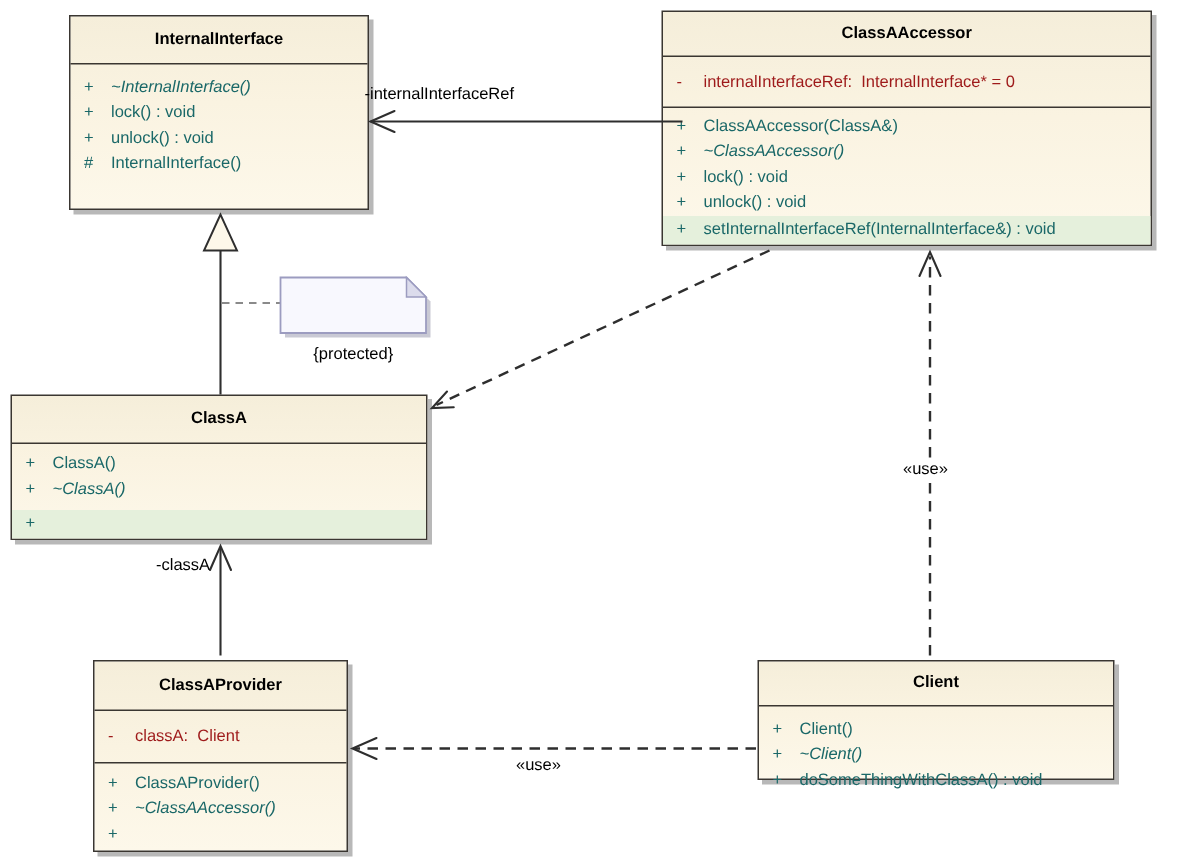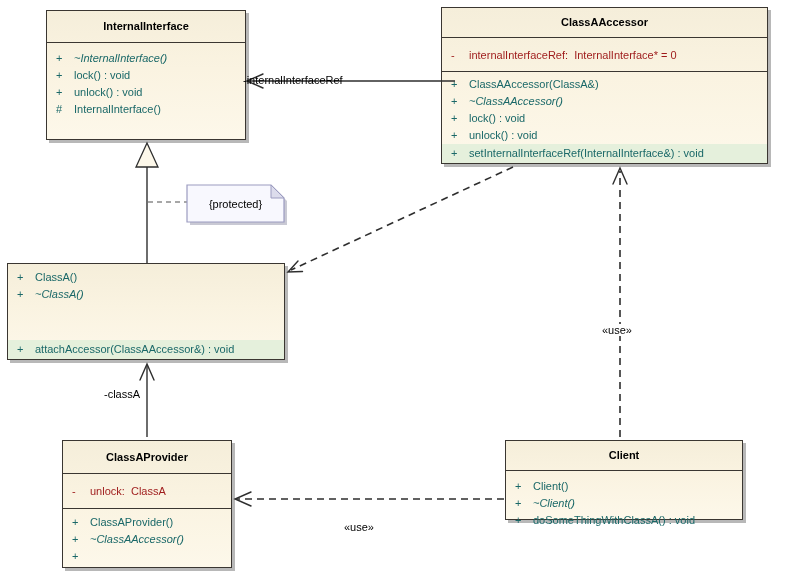--- a/index.html
+++ b/index.html
@@ -34,26 +34,26 @@
   .solid{stroke:#2e2e2e;stroke-width:1.4;fill:none;}
   .dashed{stroke:#2e2e2e;stroke-width:1.6;fill:none;stroke-dasharray:7 5;}
   .arrow{stroke:#2e2e2e;stroke-width:1.4;fill:none;stroke-linecap:round;}
   .triangle{fill:#fdf8ea;stroke:#2e2e2e;stroke-width:1.3;}
   .note-dash{stroke:#8a8a8a;stroke-width:1.3;fill:none;stroke-dasharray:5 4;}
   .note-shadow{fill:#c9c9d4;}
   .note-body{fill:#f8f8fe;stroke:#9c9cc0;stroke-width:1.2;}
   .note-fold{fill:#dcdcec;stroke:#9c9cc0;stroke-width:1;}
   
   .edge-label{
-    position:absolute;font-size:11px;color:#000000;z-index:3;white-space:nowrap;margin-top:17px;
+    position:absolute;font-size:11px;color:#000000;z-index:3;white-space:nowrap;
   }
   .use-bg{background:#ffffff;padding:0 3px;}
   .note-text{
     position:absolute;z-index:3;font-size:11px;color:#000000;
-    display:flex;align-items:center;justify-content:center;
+    display:flex;align-items:center;justify-content:center;margin-top:32px;
   }
 </style>
 </head>
 <body>
 
 <div class="stage">
 
   <div class="uml-class" style="left:46px;top:10px;width:200px;height:130px">
     <div class="uml-title">InternalInterface</div>
     <div class="compartment methods" style="padding-top:7px">
@@ -102,42 +102,42 @@
         <span class="txt">unlock() : void</span>
       </div>
       <div class="row hl">
         <span class="vis">+</span>
         <span class="txt">setInternalInterfaceRef(InternalInterface&amp;) : void</span>
       </div>
     </div>
   </div>
 
   <div class="uml-class" style="left:7px;top:263px;width:278px;height:97px">
+    <div class="uml-title">ClassA</div>
     <div class="compartment methods" style="padding-top:5px">
       <div class="row">
         <span class="vis">+</span>
         <span class="txt">ClassA()</span>
       </div>
       <div class="row">
         <span class="vis">+</span>
         <span class="txt italic">~ClassA()</span>
       </div>
       <div class="row hl">
         <span class="vis">+</span>
-        <span class="txt">attachAccessor(ClassAAccessor&amp;) : void</span>
       </div>
     </div>
   </div>
 
   <div class="uml-class" style="left:62px;top:440px;width:170px;height:128px">
     <div class="uml-title" style="height:32px;line-height:32px">ClassAProvider</div>
     <div class="compartment attrs" style="height:35px;padding-top:9px;box-sizing:border-box">
       <div class="row attr-row">
         <span class="vis">-</span>
-        <span class="txt">unlock:  ClassA</span>
+        <span class="txt">classA:  Client</span>
       </div>
     </div>
     <div class="compartment methods" style="padding-top:5px">
       <div class="row">
         <span class="vis">+</span>
         <span class="txt">ClassAProvider()</span>
       </div>
       <div class="row">
         <span class="vis">+</span>
         <span class="txt italic">~ClassAAccessor()</span>

